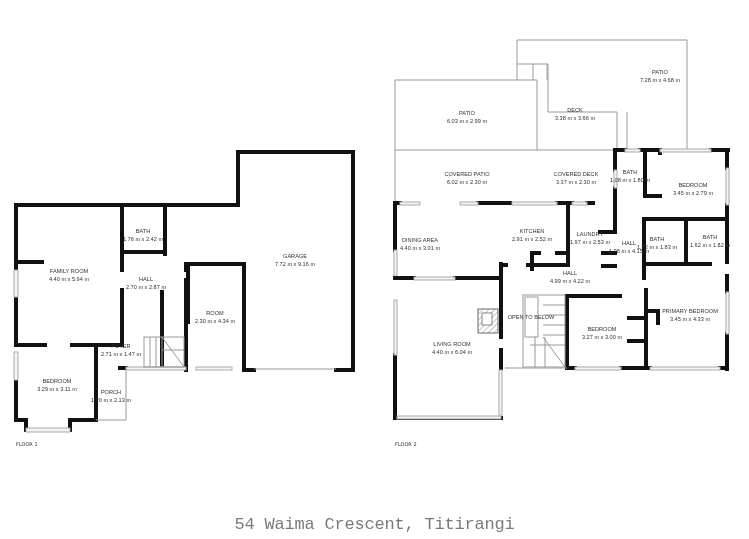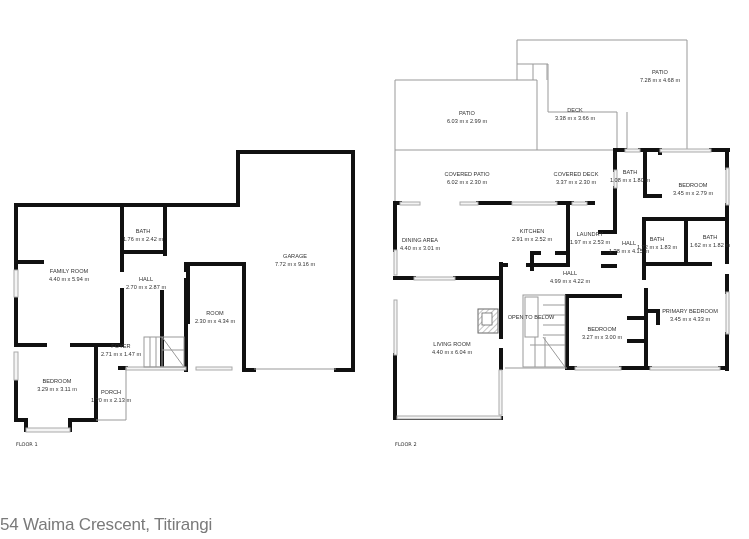--- a/index.html
+++ b/index.html
@@ -3,21 +3,21 @@
 <meta charset="utf-8">
 <style>
   html,body{margin:0;padding:0;background:#ffffff;}
   body{width:749px;height:539px;position:relative;overflow:hidden;font-family:"Liberation Sans",sans-serif;}
   svg{position:absolute;left:0;top:0;}
   .wall{stroke:#111;stroke-width:4;fill:none;stroke-linecap:square;}
   .thin{stroke:#999;stroke-width:1;fill:none;}
   .win{stroke:#aaa;stroke-width:1;fill:#f4f4f4;}
   .lbl{font-size:5.6px;fill:#333;text-anchor:middle;font-family:"Liberation Sans",sans-serif;}
   .floor-lbl{font-size:5px;fill:#333;font-family:"DejaVu Sans",sans-serif;}
-  .title{position:absolute;left:0;width:749px;top:515px;text-align:left;font-size:17px;color:#7a7a7a;font-family:Liberation Sans, sans-serif;letter-spacing:-0.2px;}
+  .title{position:absolute;left:0;width:749px;top:515px;text-align:center;font-size:17px;color:#7a7a7a;font-family:Liberation Mono, monospace;letter-spacing:-0.2px;}
 </style>
 </head>
 <body>
 
 <svg width="749" height="539" viewBox="0 0 749 539">
 
   <g>
 
     <polyline class="wall" points="42,262 16,262"></polyline>
     <polyline class="wall" points="16,262 16,205 122,205 122,254"></polyline>

